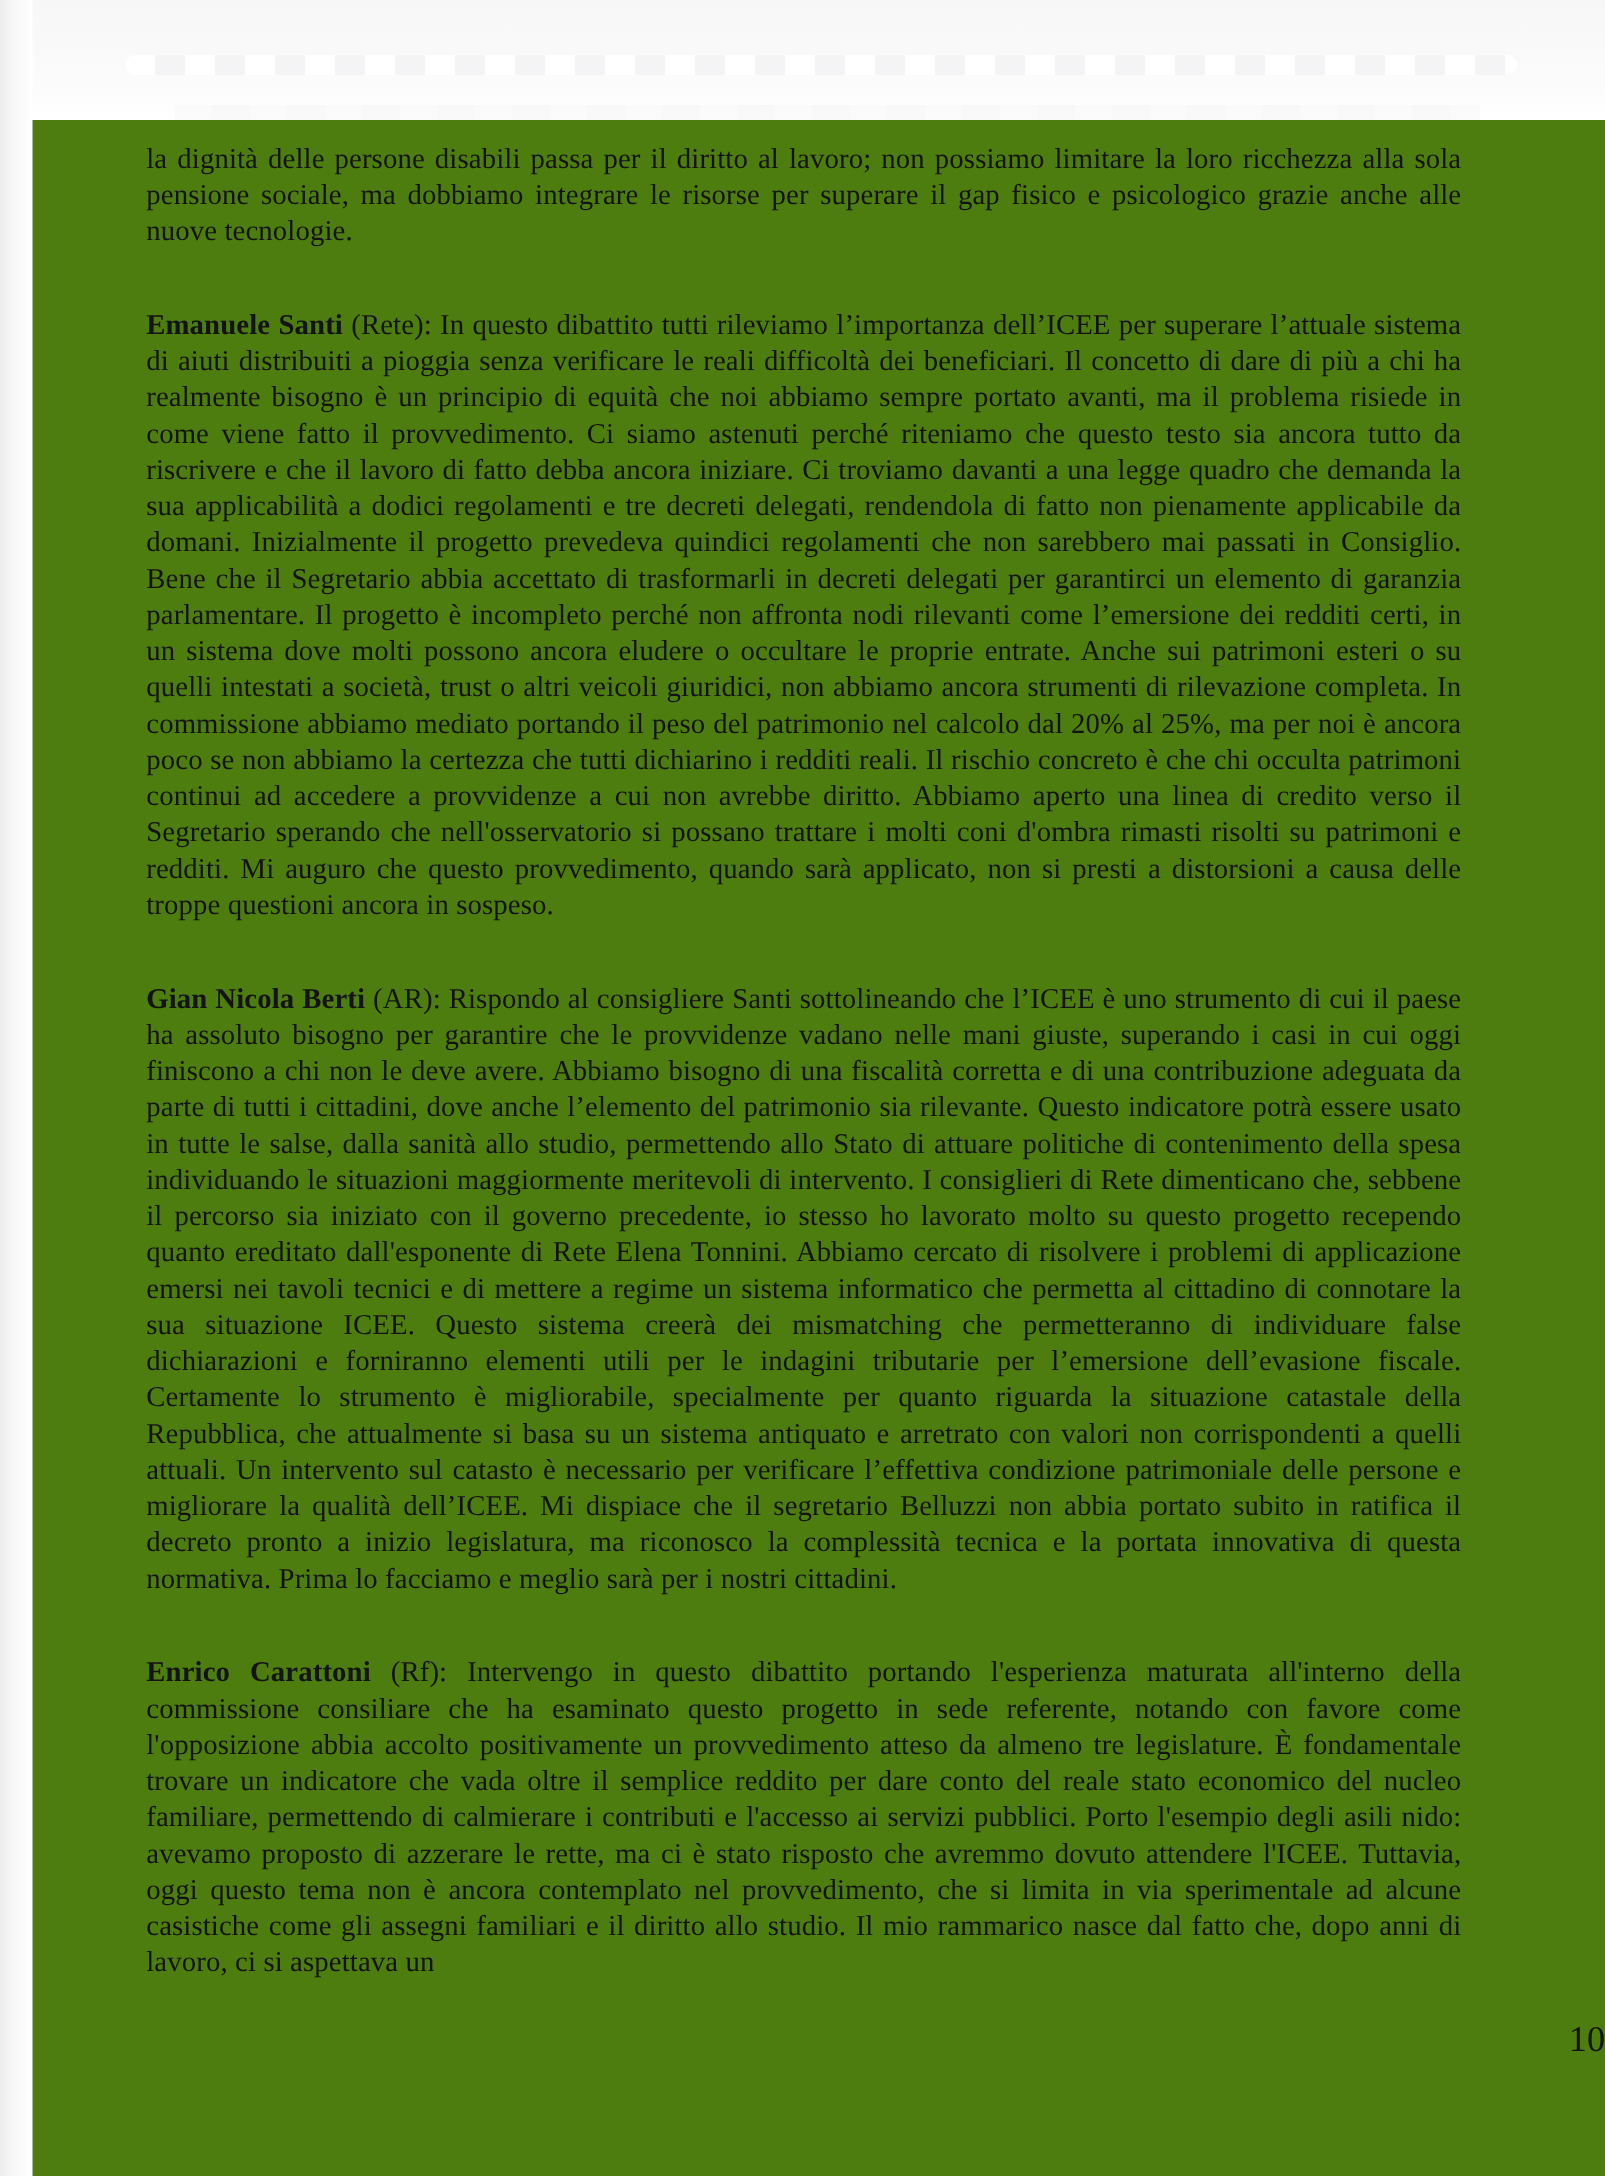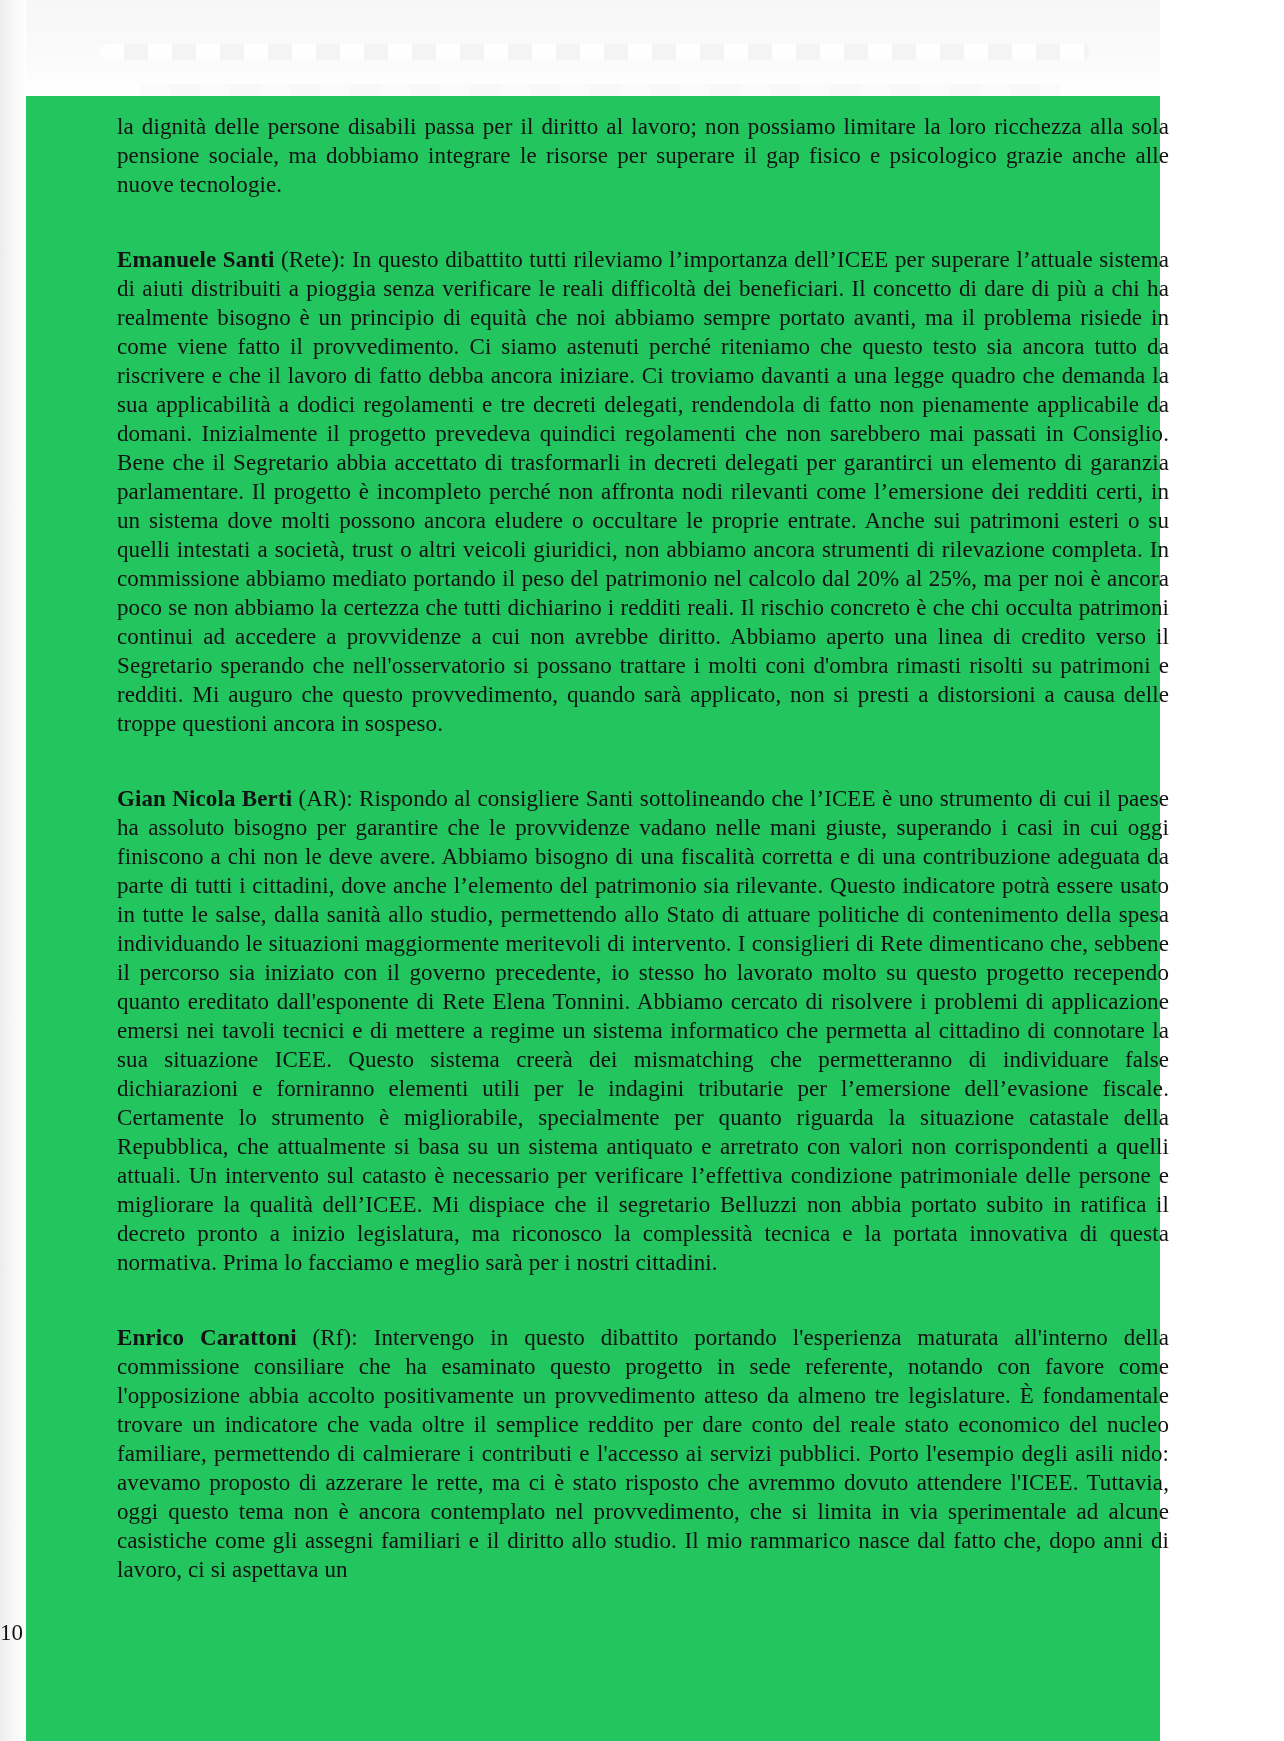--- a/index.html
+++ b/index.html
@@ -10,23 +10,23 @@
   body {
     width: 1284px;
     height: 1741px;
     font-family: "Liberation Serif", serif;
     color: #131313;
     position: relative;
     overflow: hidden;
   }
   .page {
     position: relative;
-    width: 1160px;
+    width: 1284px;
     height: 1741px;
-    background: #22c55e;
+    background: #4d7c0f;
   }
   
   .scan-band {
     position: absolute;
     top: 0; left: 0; right: 0;
     height: 96px;
     background: linear-gradient(180deg, #f7f7f8 0%, #fafafb 55%, #ffffff 100%);
     pointer-events: none;
   }
   .scan-band::before {
@@ -70,22 +70,22 @@
     margin-top: 46px;
   }
   .speaker {
     font-weight: bold;
   }
   .page-number {
     position: absolute;
     top: 1618px;
     left: 0;
     width: 100%;
-    text-align: left;
-    font-size: 23px;
+    text-align: right;
+    font-size: 29px;
     line-height: 29px;
   }
 </style>
 </head>
 <body>
 
 <div class="page">
 
   <div class="scan-band"></div>
   <div class="scan-edge"></div>

